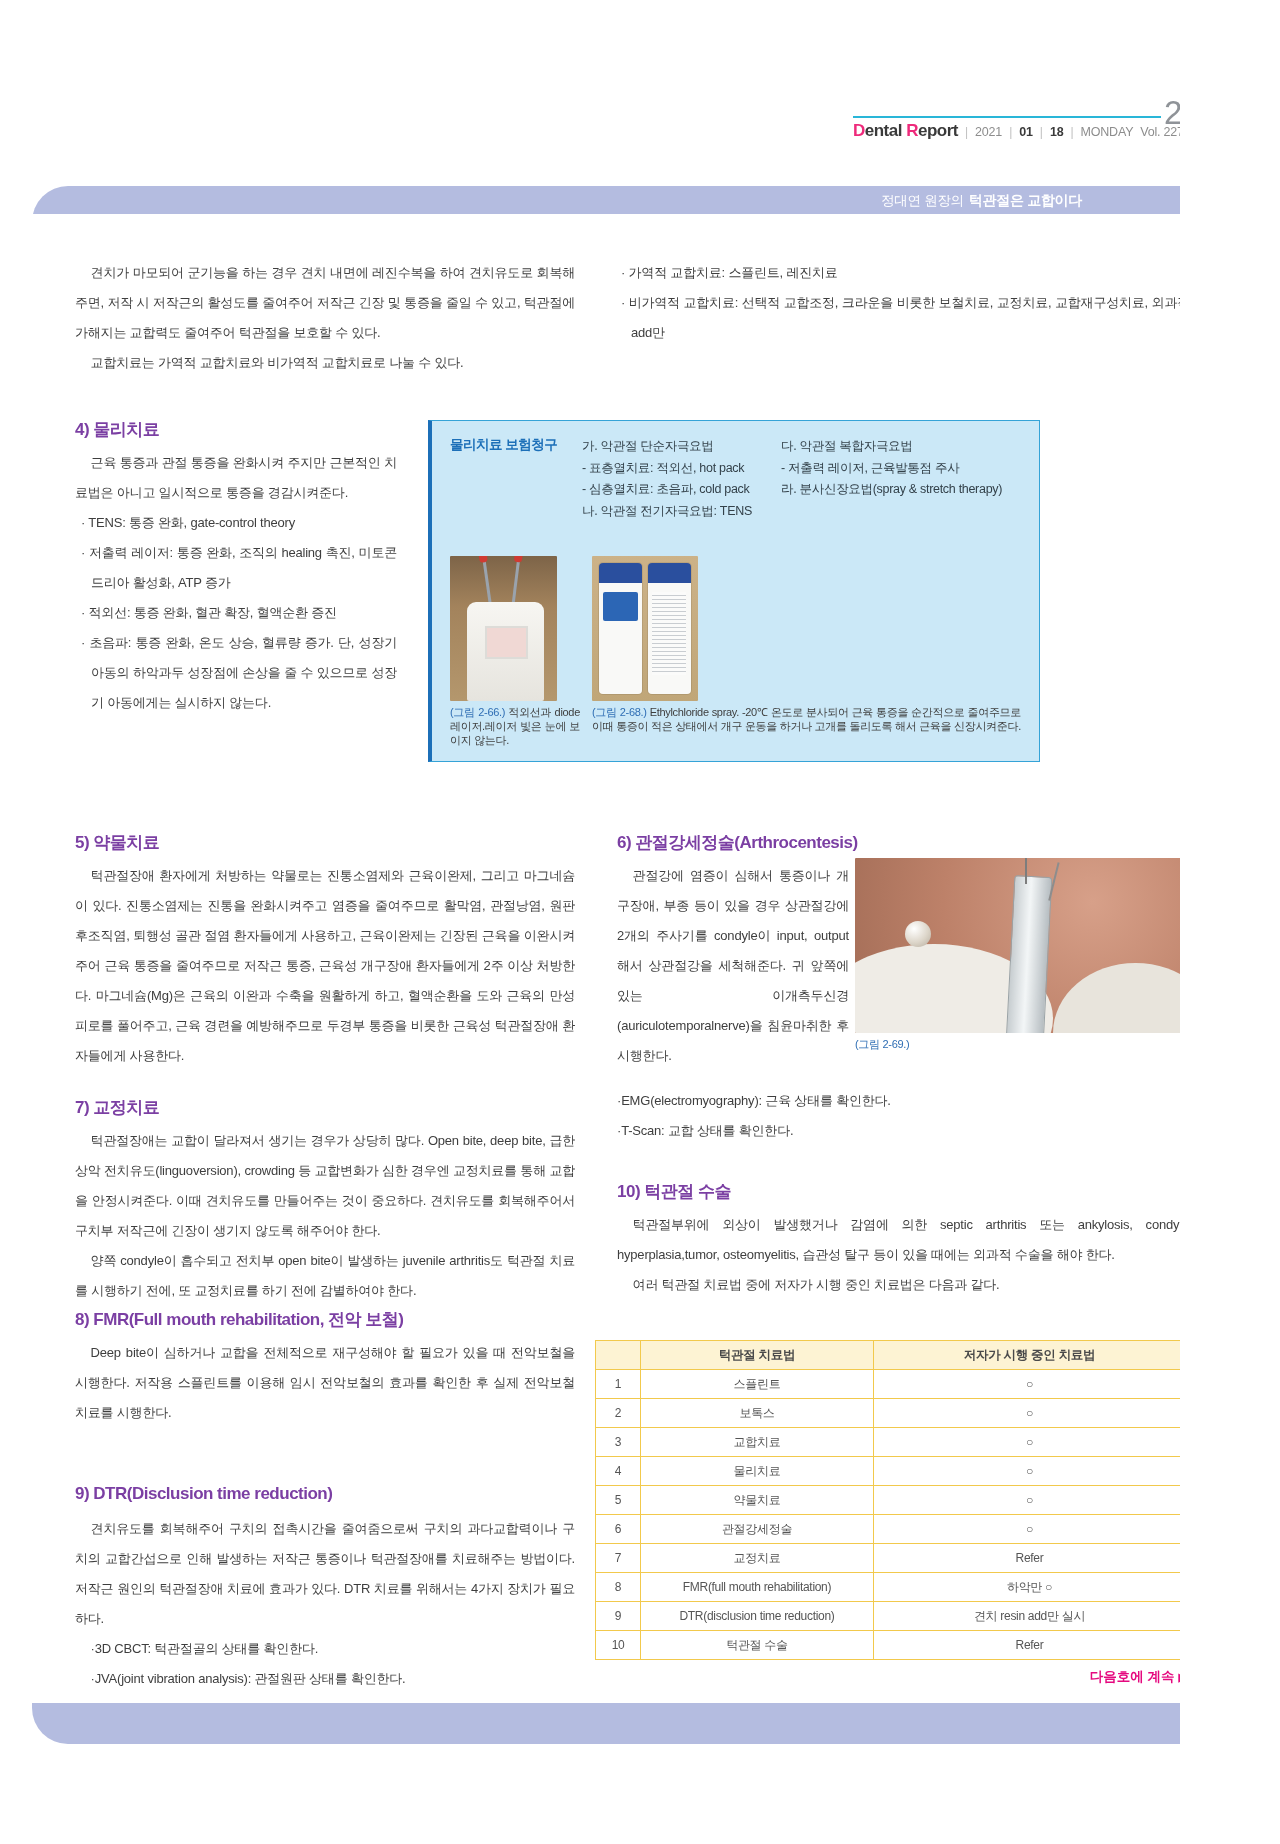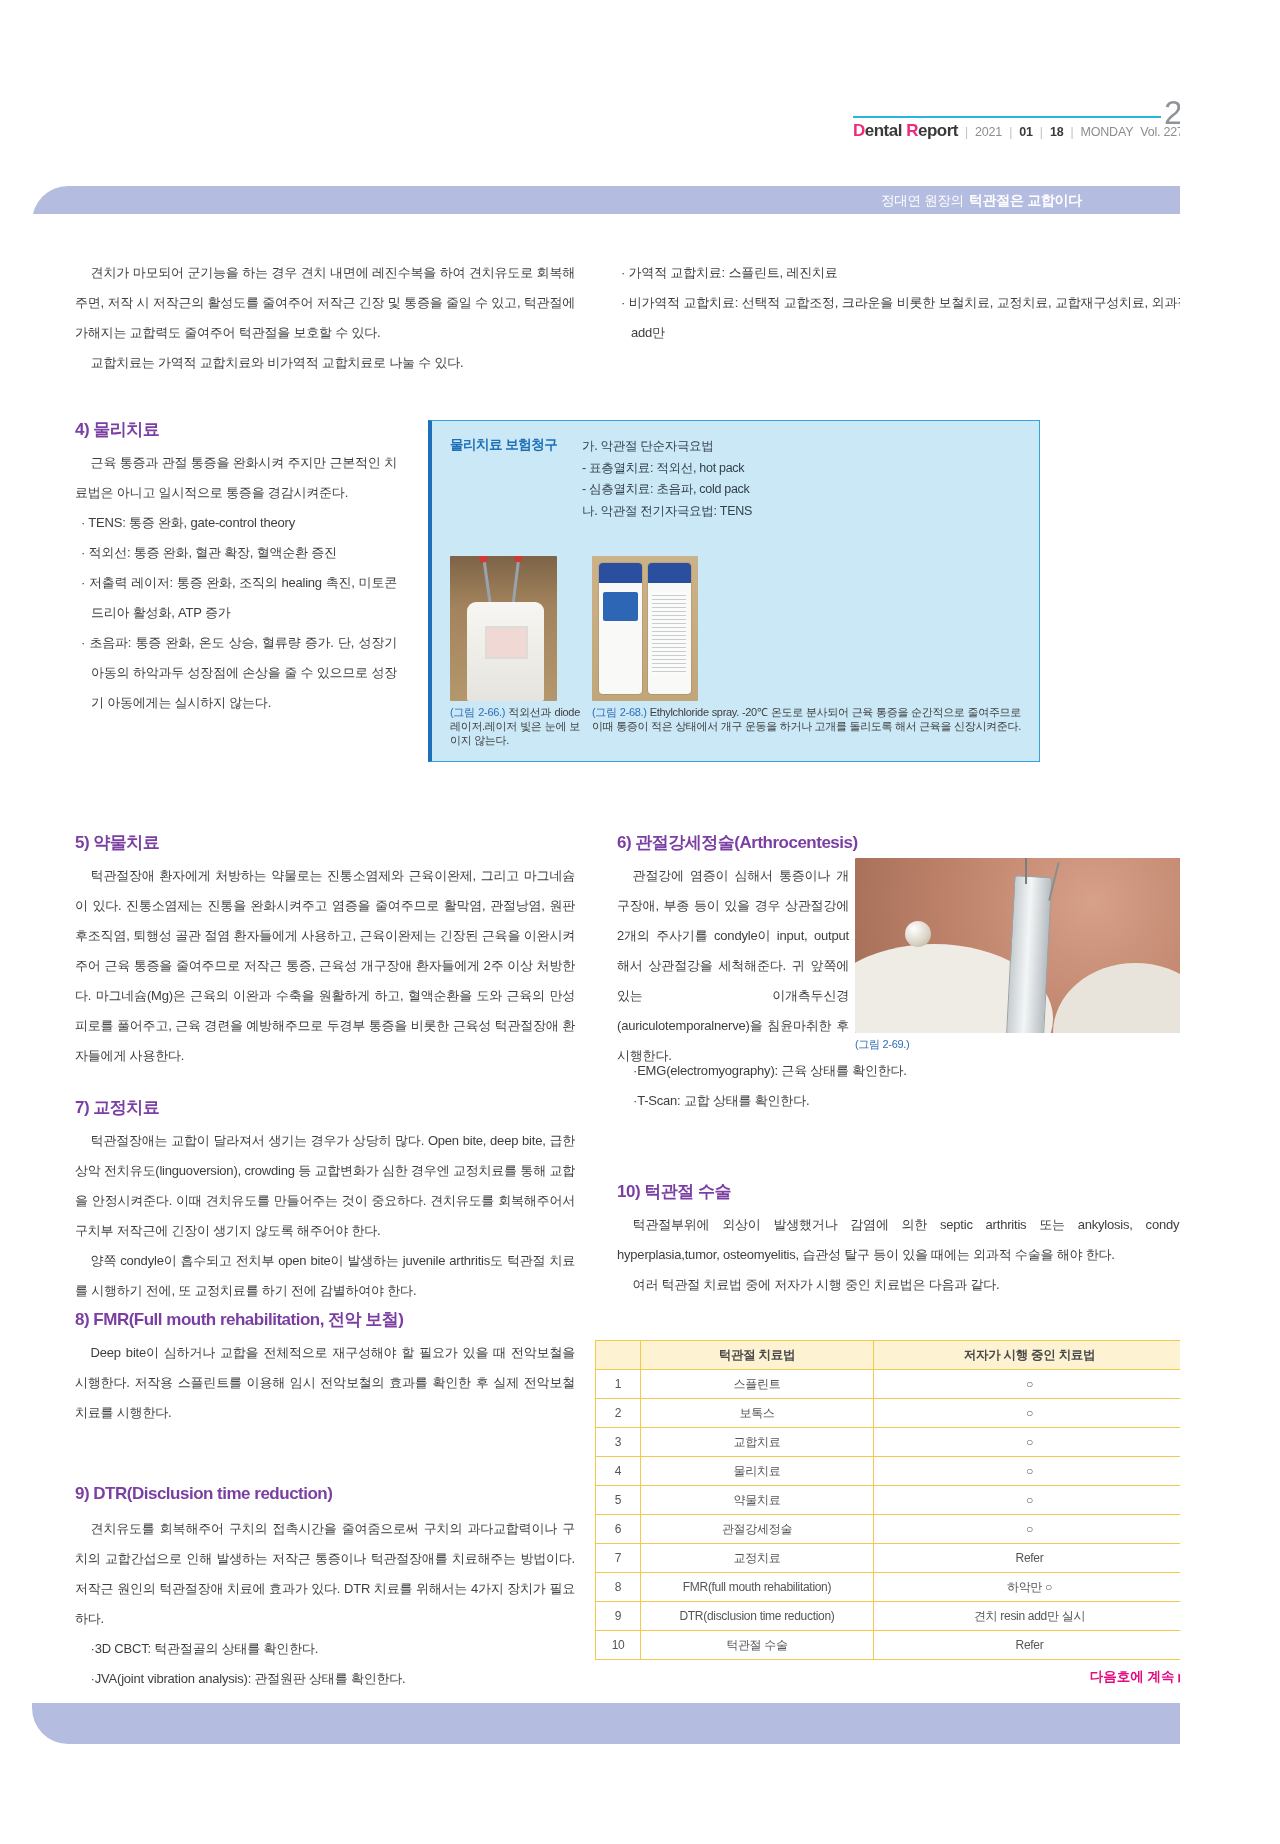--- a/index.html
+++ b/index.html
@@ -134,33 +134,38 @@
   </div>
   <div class="abs body-text" style="left:615px;top:258px;width:575px;">
     <p class="hang">· 가역적 교합치료: 스플린트, 레진치료</p>
     <p class="hang">· 비가역적 교합치료: 선택적 교합조정, 크라운을 비롯한 보철치료, 교정치료, 교합재구성치료, 외과적 add만</p>
   </div>
 
   <div class="abs sec-title" style="left:75px;top:418px;">4) 물리치료</div>
   <div class="abs body-text" style="left:75px;top:448px;width:322px;">
     <p class="ind">근육 통증과 관절 통증을 완화시켜 주지만 근본적인 치료법은 아니고 일시적으로 통증을 경감시켜준다.</p>
     <p class="hang">· TENS: 통증 완화, gate-control theory</p>
+    <p class="hang">· 저출력 레이저: 통증 완화, 조직의 healing 촉진, 미토콘드리아 활성화, ATP 증가</p>
     <p class="hang">· 적외선: 통증 완화, 혈관 확장, 혈액순환 증진</p>
-    <p class="hang">· 저출력 레이저: 통증 완화, 조직의 healing 촉진, 미토콘드리아 활성화, ATP 증가</p>
     <p class="hang">· 초음파: 통증 완화, 온도 상승, 혈류량 증가. 단, 성장기 아동의 하악과두 성장점에 손상을 줄 수 있으므로 성장기 아동에게는 실시하지 않는다.</p>
   </div>
 
   <div class="abs ins-box">
     <div class="ins-head">
       <div class="ins-label">물리치료 보험청구</div>
       <div class="ins-col ins-col1">
         <p>가. 악관절 단순자극요법</p>
         <p>- 표층열치료: 적외선, hot pack</p>
         <p>- 심층열치료: 초음파, cold pack</p>
         <p>나. 악관절 전기자극요법: TENS</p>
+      </div>
+      <div class="ins-col ins-col2">
+        <p>다. 악관절 복합자극요법</p>
+        <p>- 저출력 레이저, 근육발통점 주사</p>
+        <p>라. 분사신장요법(spray &amp; stretch therapy)</p>
       </div>
     </div>
     <div class="box-figs">
       <div class="fig-col1">
         <div class="photo photo-laser">
           <div class="probe p1"></div>
           <div class="probe p2"></div>
           <div class="laser-body"></div>
           <div class="laser-screen"></div>
         </div>
@@ -196,21 +201,21 @@
     </div>
     <p class="caption"><span class="cap-tag">(그림 2-69.)</span></p>
   </div>
 
   <div class="abs sec-title" style="left:75px;top:1096px;">7) 교정치료</div>
   <div class="abs body-text" style="left:75px;top:1126px;width:500px;">
     <p class="ind">턱관절장애는 교합이 달라져서 생기는 경우가 상당히 많다. Open bite, deep bite, 급한 상악 전치유도(linguoversion), crowding 등 교합변화가 심한 경우엔 교정치료를 통해 교합을 안정시켜준다. 이때 견치유도를 만들어주는 것이 중요하다. 견치유도를 회복해주어서 구치부 저작근에 긴장이 생기지 않도록 해주어야 한다.</p>
     <p class="ind">양쪽 condyle이 흡수되고 전치부 open bite이 발생하는 juvenile arthritis도 턱관절 치료를 시행하기 전에, 또 교정치료를 하기 전에 감별하여야 한다.</p>
   </div>
 
-  <div class="abs body-text" style="left:617px;top:1056px;width:570px;margin-left:16px;">
+  <div class="abs body-text" style="left:617px;top:1086px;width:570px;">
     <p>·EMG(electromyography): 근육 상태를 확인한다.</p>
     <p>·T-Scan: 교합 상태를 확인한다.</p>
   </div>
 
   <div class="abs sec-title" style="left:617px;top:1180px;">10) 턱관절 수술</div>
   <div class="abs body-text" style="left:617px;top:1210px;width:572px;">
     <p class="ind">턱관절부위에 외상이 발생했거나 감염에 의한 septic arthritis 또는 ankylosis, condyle hyperplasia,tumor, osteomyelitis, 습관성 탈구 등이 있을 때에는 외과적 수술을 해야 한다.</p>
     <p class="ind">여러 턱관절 치료법 중에 저자가 시행 중인 치료법은 다음과 같다.</p>
   </div>
 

